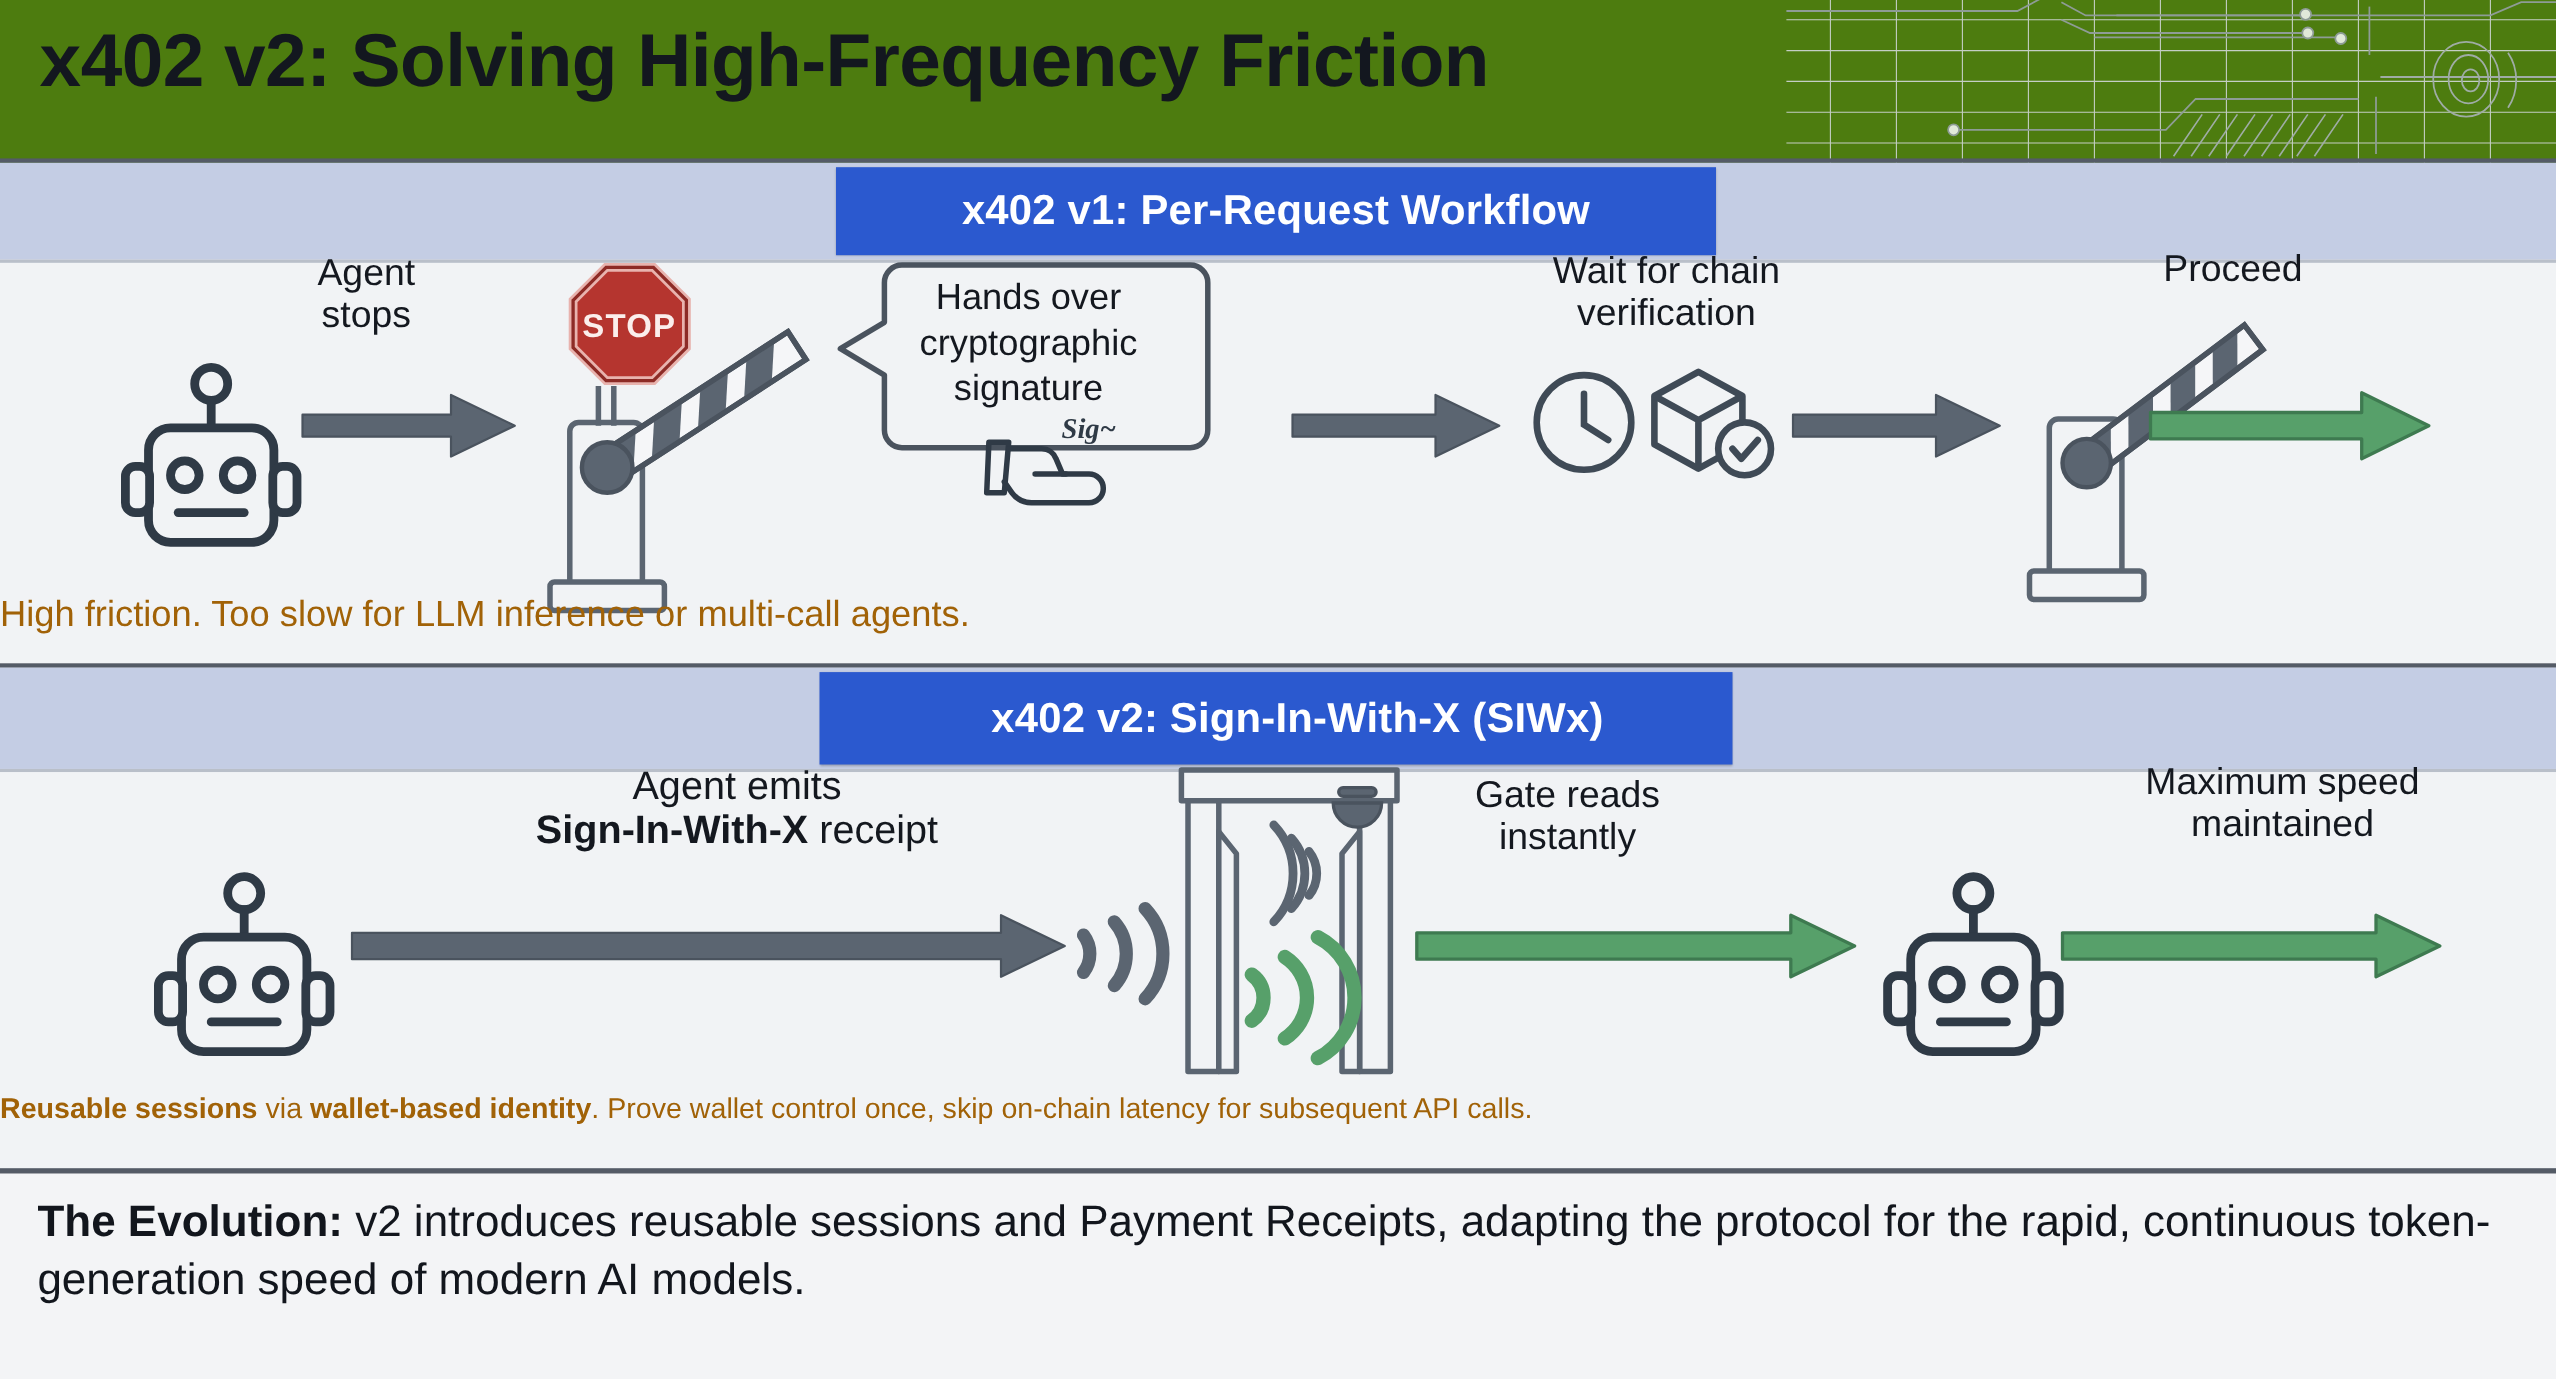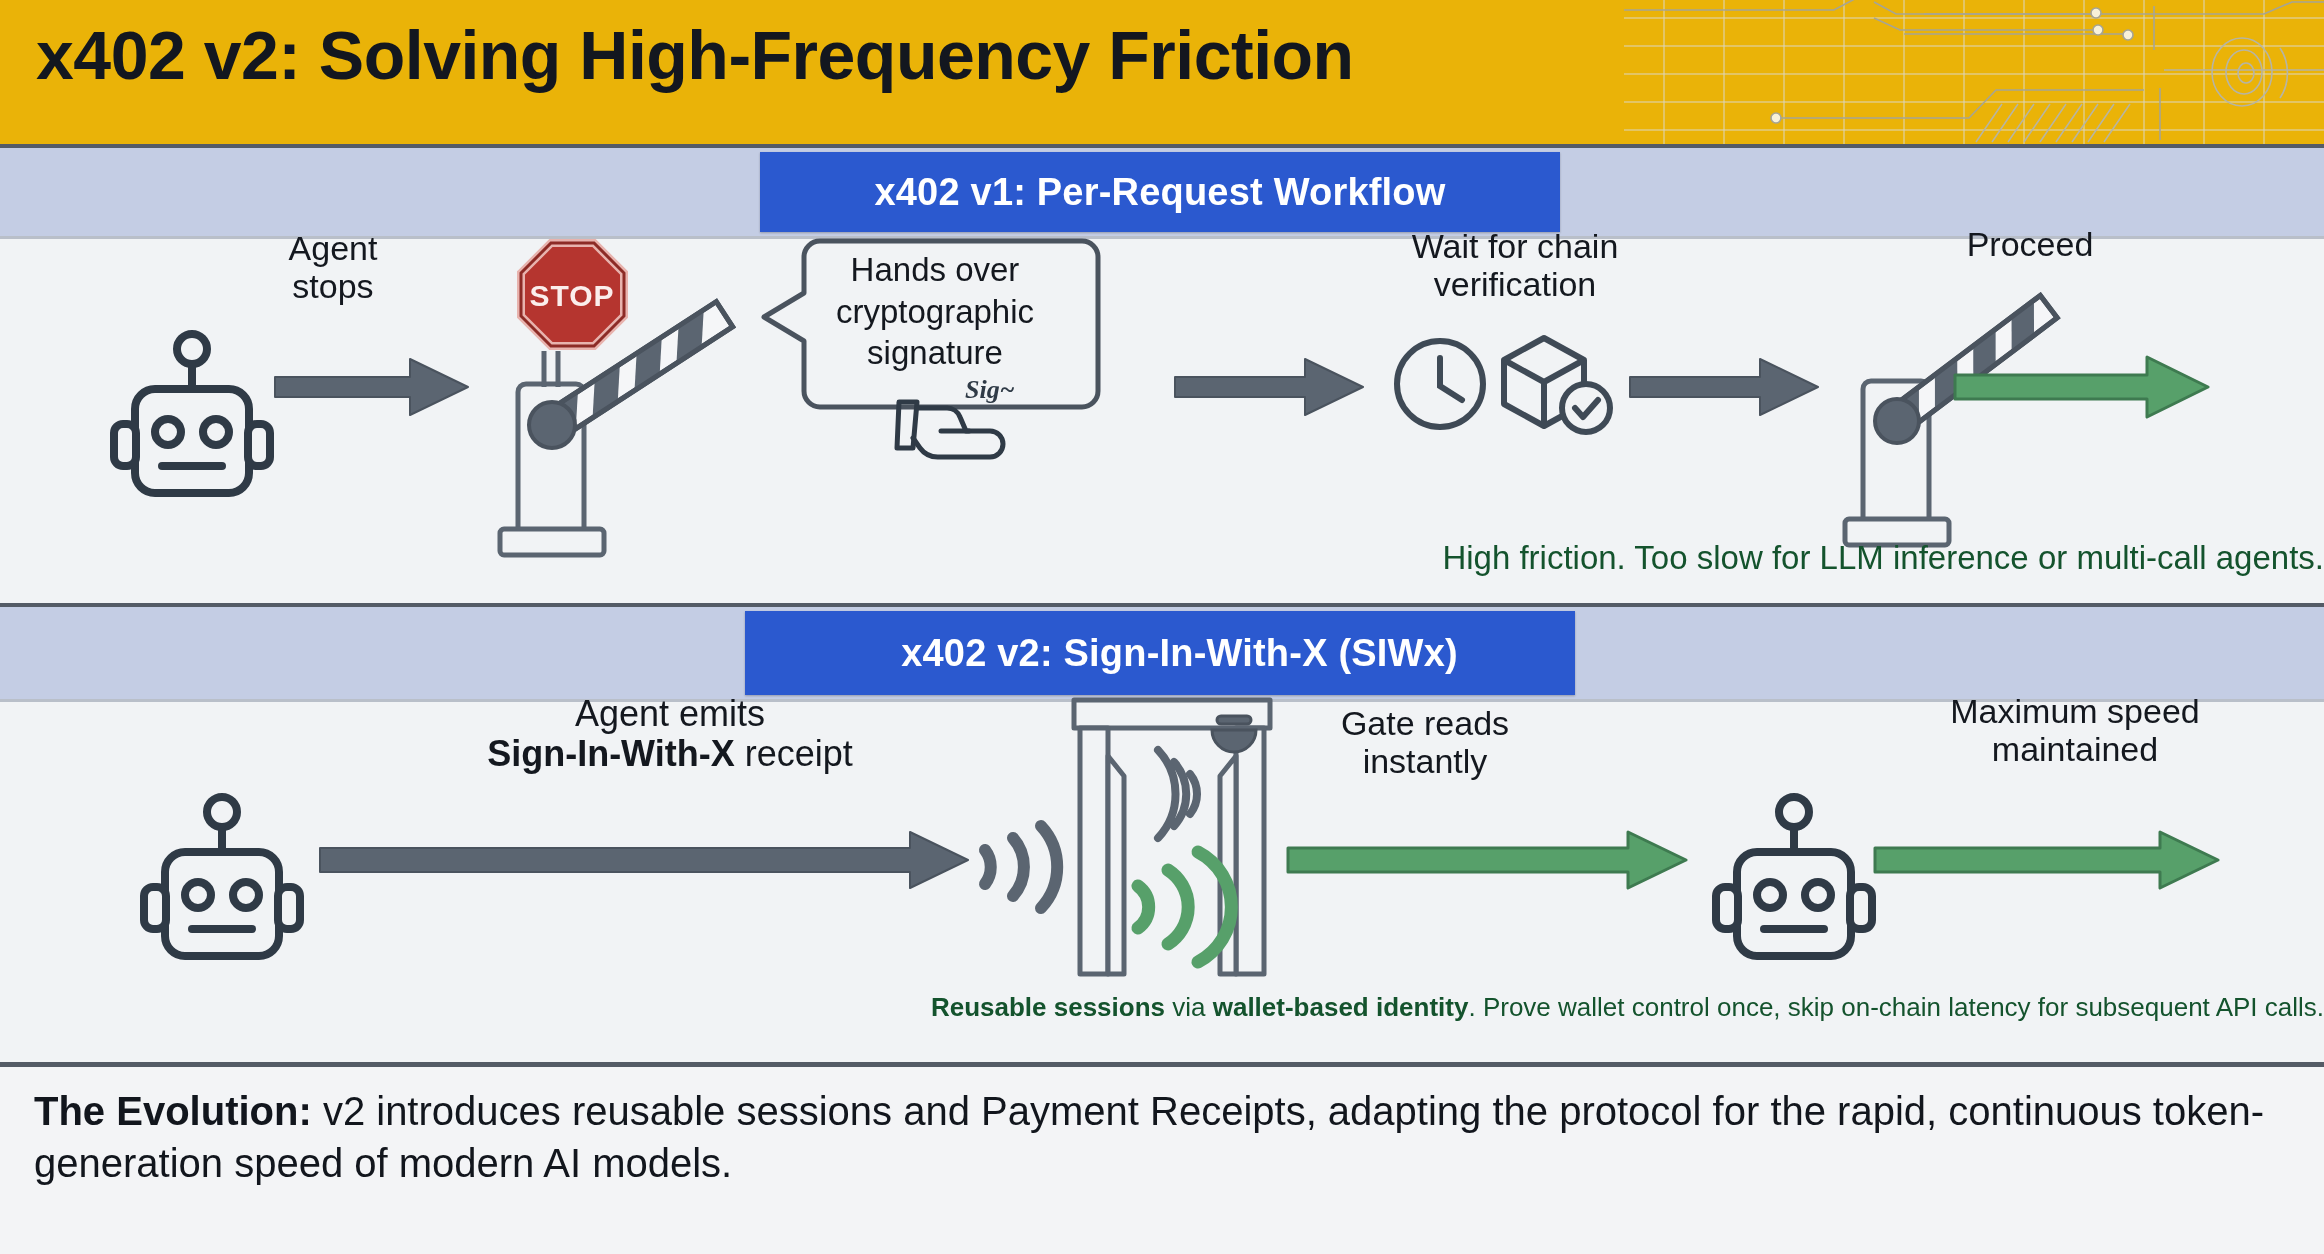--- a/index.html
+++ b/index.html
@@ -11,21 +11,21 @@
   }
   .page {
     position: relative;
     width: 2324px; height: 1254px;
     background: #f4f5f7;
   }
 
   
   .title-band {
     position: absolute; left: 0; top: 0; width: 2324px; height: 180px;
-    background: #eab308;
+    background: #4d7c0f;
     overflow: hidden;
   }
   .circuit-deco {
     position: absolute; right: 0; top: 0; width: 700px; height: 148px;
     opacity: 0.85;
   }
   .title-text {
     position: absolute; left: 36px; top: 16px;
     font-size: 68px; font-weight: bold; color: #13171f;
     letter-spacing: -0.5px; white-space: nowrap;
@@ -53,22 +53,22 @@
     letter-spacing: 0.2px;
     box-shadow: 0 1px 2px rgba(0,0,0,.25);
     white-space: nowrap;
   }
   .row-body {
     position: absolute; left: 0; width: 2324px;
     background: #f1f3f5;
   }
   .caption {
     position: absolute; left: 0; width: 2324px;
-    text-align: right;
-    font-size: 33px; color: #14532d;
+    text-align: left;
+    font-size: 33px; color: #a16207;
     white-space: nowrap;
   }
   .caption b { font-weight: bold; }
 
   .lbl {
     position: absolute;
     text-align: center;
     font-size: 34px; color: #14181f;
     line-height: 1.12;
     white-space: nowrap;

